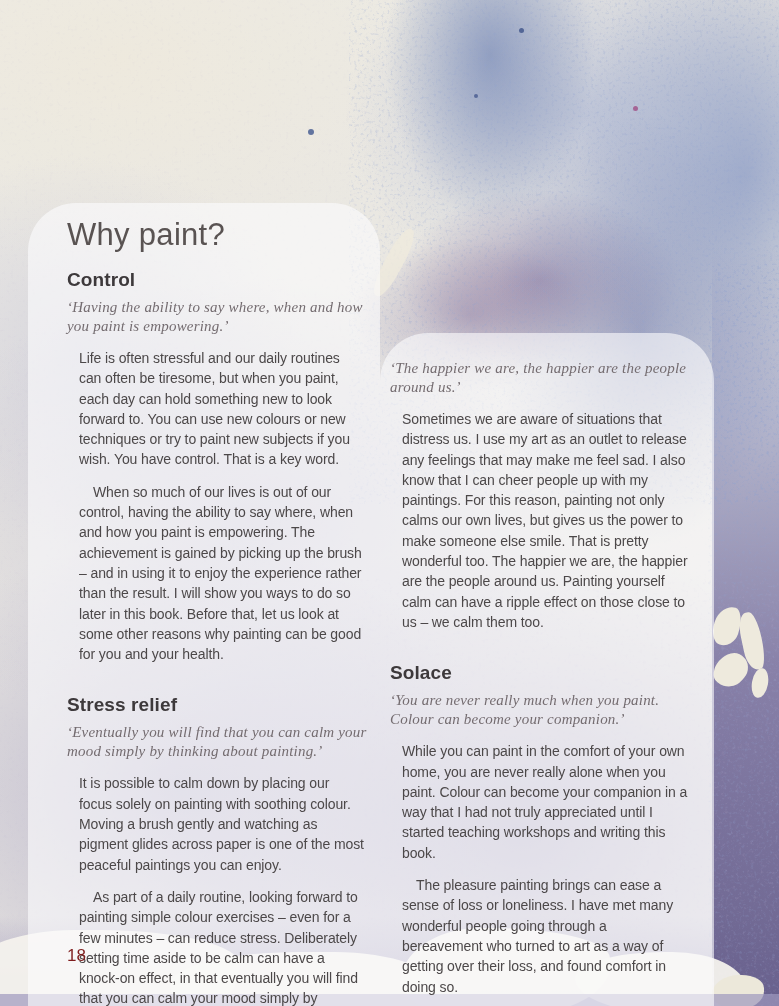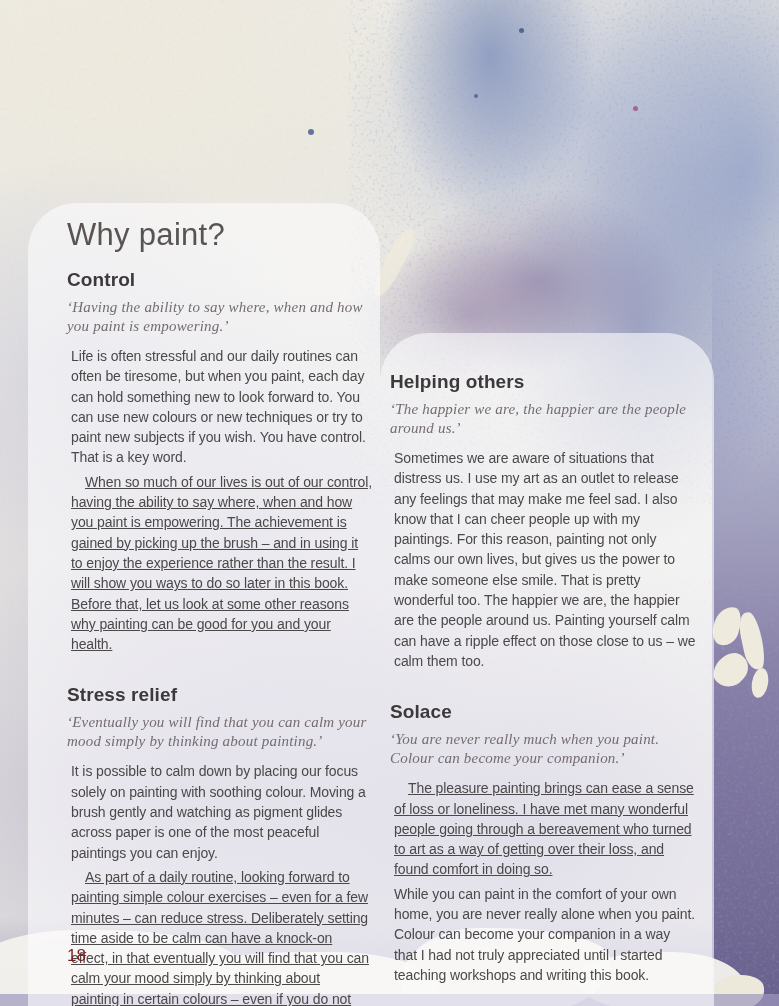--- a/index.html
+++ b/index.html
@@ -77,27 +77,27 @@
   .quote {
     margin: 0 0 10px 0;
     font-family: "Liberation Serif", serif;
     font-style: italic;
     font-size: 15px;
     line-height: 19px;
     letter-spacing: 0.2px;
     color: #746c70;
   }
   .body-p {
-    margin: 4px;
+    margin: 12px;
     font-size: 14px;
     line-height: 20.3px;
     letter-spacing: -0.1px;
     color: #4c4849;
   }
-  .body-p.indent { text-indent: 14px; text-decoration: underline; }
+  .body-p.indent { text-indent: 14px; }
   .page-number {
     position: absolute;
     left: 67px; top: 946px;
     font-size: 17px;
     color: #7f1d1d;
   }
 </style>
 </head>
 <body>
 
@@ -148,25 +148,24 @@
     <p class="body-p">Life is often stressful and our daily routines can often be tiresome, but when you paint, each day can hold something new to look forward to. You can use new colours or new techniques or try to paint new subjects if you wish. You have control. That is a key word.</p>
     <p class="body-p indent">When so much of our lives is out of our control, having the ability to say where, when and how you paint is empowering. The achievement is gained by picking up the brush – and in using it to enjoy the experience rather than the result. I will show you ways to do so later in this book. Before that, let us look at some other reasons why painting can be good for you and your health.</p>
 
     <h2 class="sec-heading">Stress relief</h2>
     <p class="quote">‘Eventually you will find that you can calm your mood simply by thinking about painting.’</p>
     <p class="body-p">It is possible to calm down by placing our focus solely on painting with soothing colour. Moving a brush gently and watching as pigment glides across paper is one of the most peaceful paintings you can enjoy.</p>
     <p class="body-p indent">As part of a daily routine, looking forward to painting simple colour exercises – even for a few minutes – can reduce stress. Deliberately setting time aside to be calm can have a knock-on effect, in that eventually you will find that you can calm your mood simply by thinking about painting in certain colours – even if you do not have the time to physically pick up a brush.</p>
   </div>
 
   <div class="panel panel-right">
-    <h2 class="sec-heading first">Helping others</h2>
     <p class="quote">‘The happier we are, the happier are the people around us.’</p>
     <p class="body-p">Sometimes we are aware of situations that distress us. I use my art as an outlet to release any feelings that may make me feel sad. I also know that I can cheer people up with my paintings. For this reason, painting not only calms our own lives, but gives us the power to make someone else smile. That is pretty wonderful too. The happier we are, the happier are the people around us. Painting yourself calm can have a ripple effect on those close to us – we calm them too.</p>
 
     <h2 class="sec-heading">Solace</h2>
     <p class="quote">‘You are never really much when you paint. Colour can become your companion.’</p>
+    <p class="body-p">While you can paint in the comfort of your own home, you are never really alone when you paint. Colour can become your companion in a way that I had not truly appreciated until I started teaching workshops and writing this book.</p>
     <p class="body-p indent">The pleasure painting brings can ease a sense of loss or loneliness. I have met many wonderful people going through a bereavement who turned to art as a way of getting over their loss, and found comfort in doing so.</p>
-    <p class="body-p">While you can paint in the comfort of your own home, you are never really alone when you paint. Colour can become your companion in a way that I had not truly appreciated until I started teaching workshops and writing this book.</p>
   </div>
 
   <div class="page-number">18</div>
 
 </div>
 
 </body></html>

